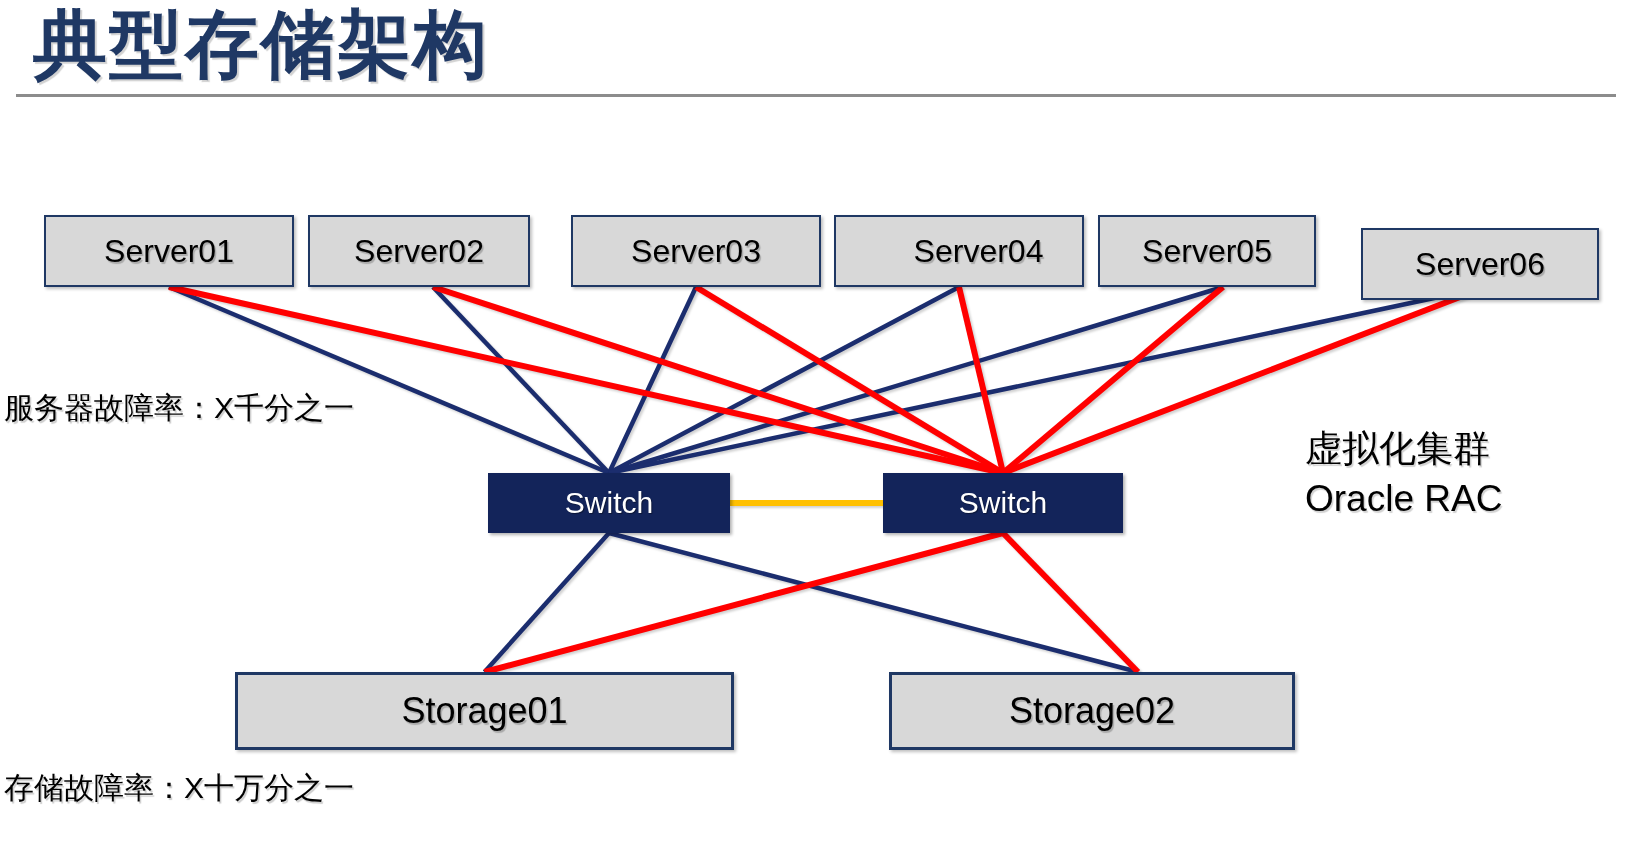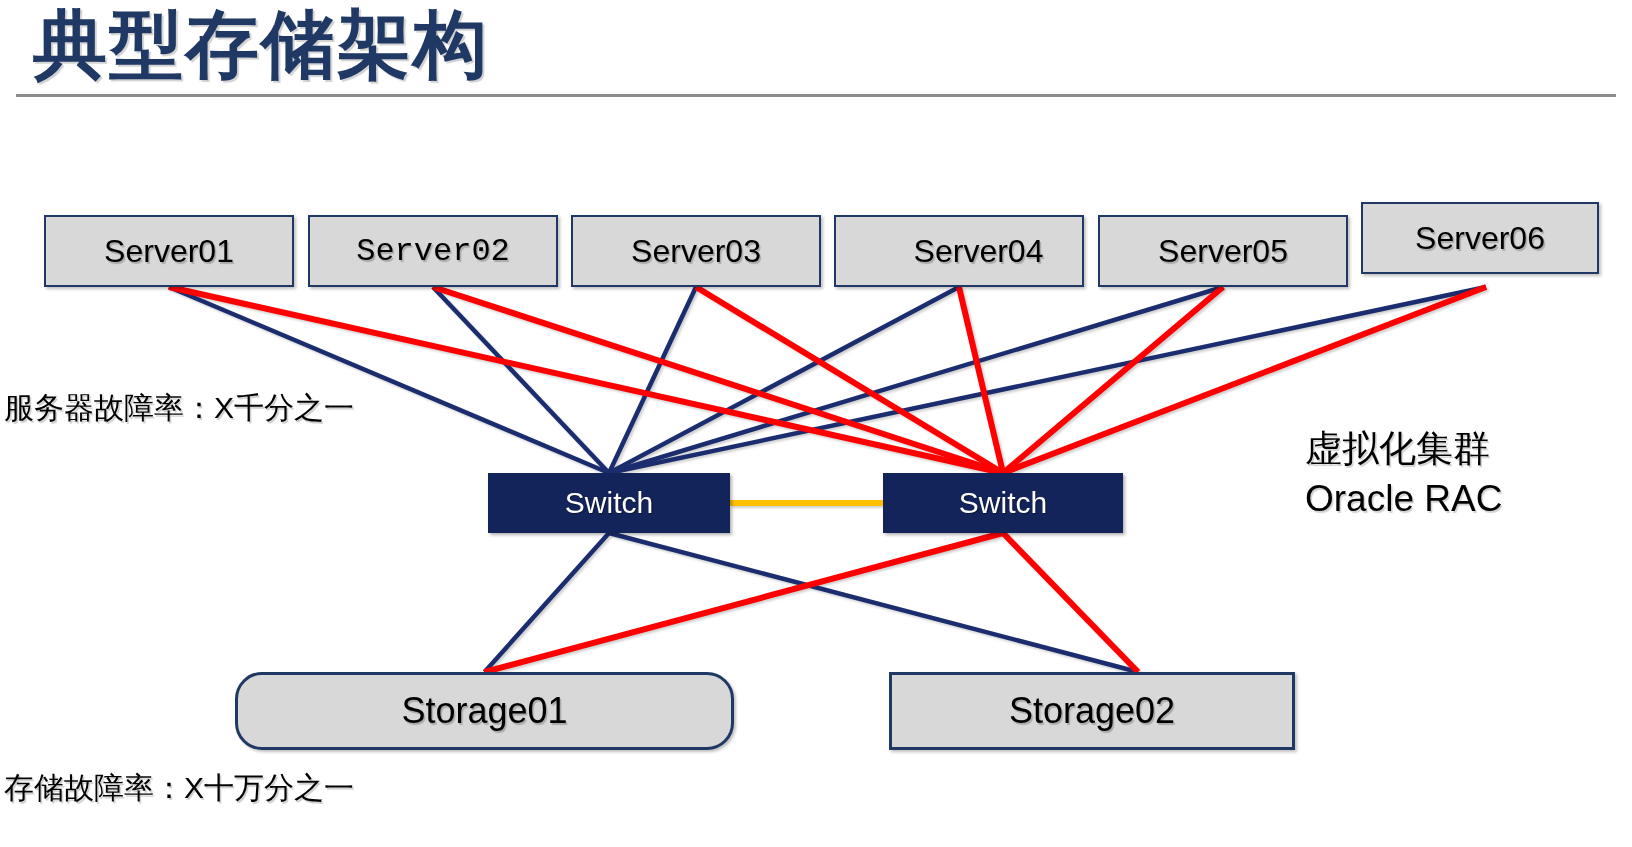--- a/index.html
+++ b/index.html
@@ -71,30 +71,30 @@
       <line x1="433" y1="287" x2="1003" y2="473" stroke="#ff0000" stroke-width="6"></line>
       <line x1="696" y1="287" x2="1003" y2="473" stroke="#ff0000" stroke-width="6"></line>
       <line x1="959" y1="287" x2="1003" y2="473" stroke="#ff0000" stroke-width="6"></line>
       <line x1="1223" y1="287" x2="1003" y2="473" stroke="#ff0000" stroke-width="6"></line>
       <line x1="1486" y1="287" x2="1003" y2="473" stroke="#ff0000" stroke-width="6"></line>
       <line x1="1003" y1="533" x2="484.5" y2="672" stroke="#ff0000" stroke-width="6"></line>
       <line x1="1003" y1="533" x2="1138" y2="672" stroke="#ff0000" stroke-width="6"></line>
     </svg>
 
   <div class="node gray-node server-node" style="left:44px;top:215px;width:250px;height:72px;">Server01</div>
-  <div class="node gray-node server-node" style="left:308px;top:215px;width:250px;height:72px;font-family:Liberation Mono, monospace;">Server02</div>
+  <div class="node gray-node server-node" style="left:308px;top:215px;width:222px;height:72px;">Server02</div>
   <div class="node gray-node server-node" style="left:571px;top:215px;width:250px;height:72px;">Server03</div>
   <div class="node gray-node server-node" style="left:834px;top:215px;width:250px;height:72px;padding-left:39px;">Server04</div>
-  <div class="node gray-node server-node" style="left:1098px;top:215px;width:250px;height:72px;">Server05</div>
-  <div class="node gray-node server-node" style="left:1361px;top:202px;width:238px;height:72px;">Server06</div>
+  <div class="node gray-node server-node" style="left:1098px;top:215px;width:218px;height:72px;">Server05</div>
+  <div class="node gray-node server-node" style="left:1361px;top:228px;width:238px;height:72px;">Server06</div>
 
   <div class="node switch-node" style="left:488px;top:473px;width:242px;height:60px;">Switch</div>
   <div class="node switch-node" style="left:883px;top:473px;width:240px;height:60px;">Switch</div>
 
-  <div class="node gray-node storage-node" style="left:235px;top:672px;width:499px;height:78px;border-radius:27px;">Storage01</div>
+  <div class="node gray-node storage-node" style="left:235px;top:672px;width:499px;height:78px;">Storage01</div>
   <div class="node gray-node storage-node" style="left:889px;top:672px;width:406px;height:78px;">Storage02</div>
 
   <div class="side-label" style="left:4px;top:366px;margin-top:22px;">服务器故障率：X千分之一</div>
   <div class="side-label" style="left:4px;top:768px;">存储故障率：X十万分之一</div>
 
   <div class="cluster-note">
     <div>虚拟化集群</div>
     <div>Oracle RAC</div>
   </div>
 

